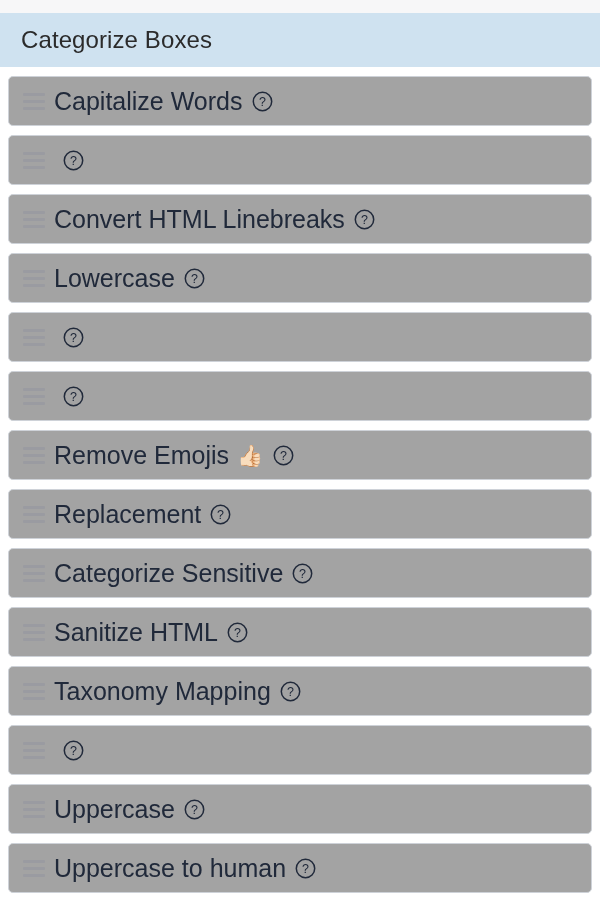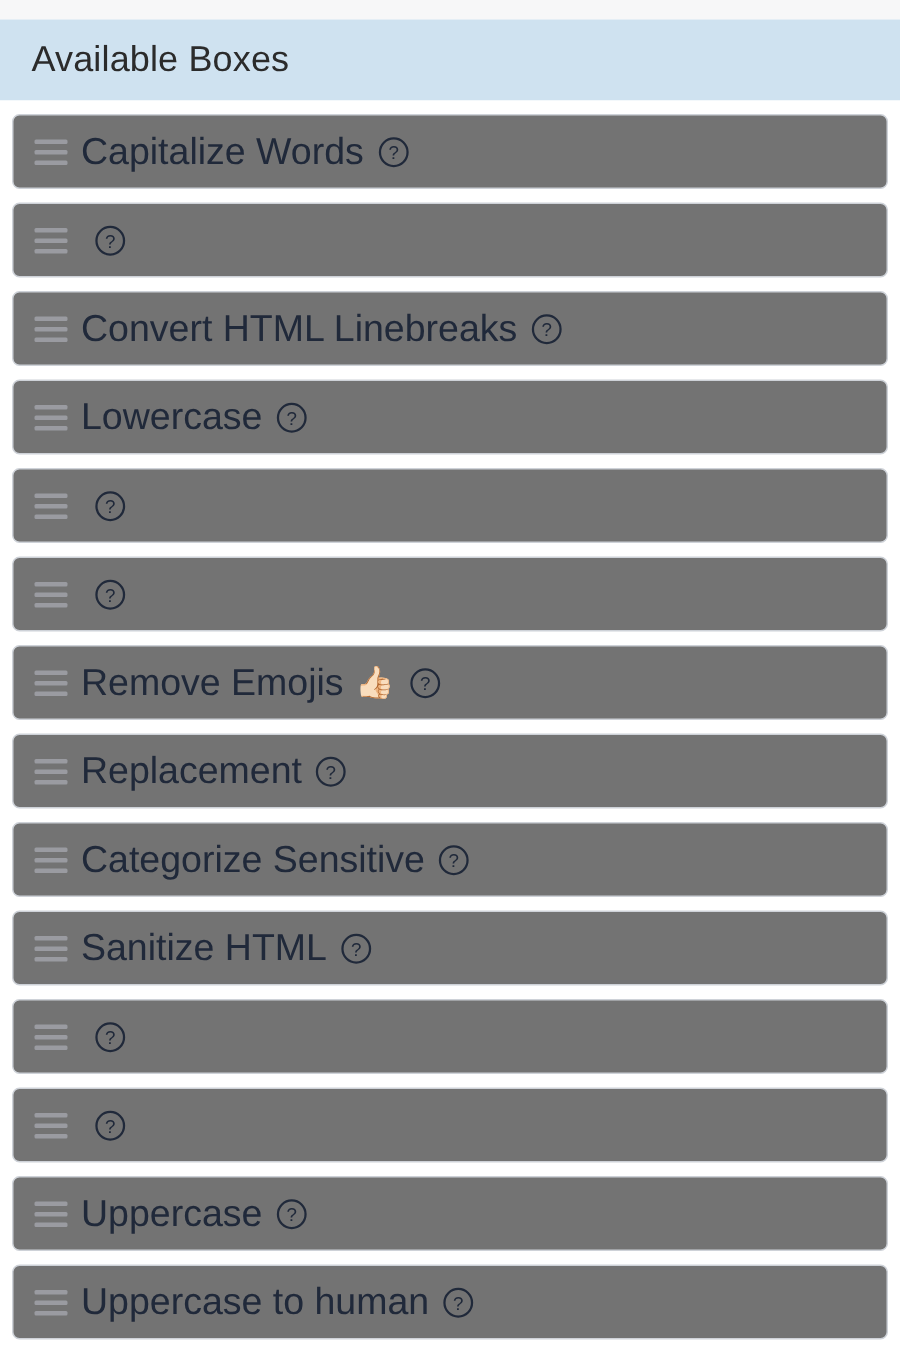--- a/index.html
+++ b/index.html
@@ -46,21 +46,21 @@
   }
 
   .list {
     padding: 9px 8px 0 8px;
     box-sizing: border-box;
     background: #ffffff;
   }
 
   .box-row {
     height: 50px;
-    background: #737373;
+    background: #a3a3a3;
     border: 1px solid #ced2d8;
     border-radius: 5px;
     box-sizing: border-box;
     display: flex;
     align-items: center;
     padding-left: 14px;
     margin-bottom: 9px;
     cursor: grab;
   }
 
@@ -110,21 +110,21 @@
   .help-icon svg { display: block; }
 </style>
 </head>
 <body>
 
 <div id="app">
 
   <div class="top-strip"></div>
 
   <div class="panel-header">
-    <div class="panel-header-title">Available Boxes</div>
+    <div class="panel-header-title">Categorize Boxes</div>
   </div>
 
   <div class="list" id="box-list">
       <div class="box-row">
         <span class="drag-handle">
           <span></span>
           <span></span>
           <span></span>
         </span>
         <span class="box-label">Capitalize Words</span>
@@ -258,20 +258,21 @@
             <text x="10.5" y="15.1" text-anchor="middle" font-size="12.5" font-family="Liberation Sans, sans-serif" fill="#20293a">?</text>
           </svg>
         </span>
       </div>
       <div class="box-row">
         <span class="drag-handle">
           <span></span>
           <span></span>
           <span></span>
         </span>
+        <span class="box-label">Taxonomy Mapping</span>
         <span class="help-icon">
           <svg width="21" height="21" viewBox="0 0 21 21" aria-hidden="true">
             <circle cx="10.5" cy="10.5" r="9.2" fill="none" stroke="#20293a" stroke-width="1.5"></circle>
             <text x="10.5" y="15.1" text-anchor="middle" font-size="12.5" font-family="Liberation Sans, sans-serif" fill="#20293a">?</text>
           </svg>
         </span>
       </div>
       <div class="box-row">
         <span class="drag-handle">
           <span></span>

